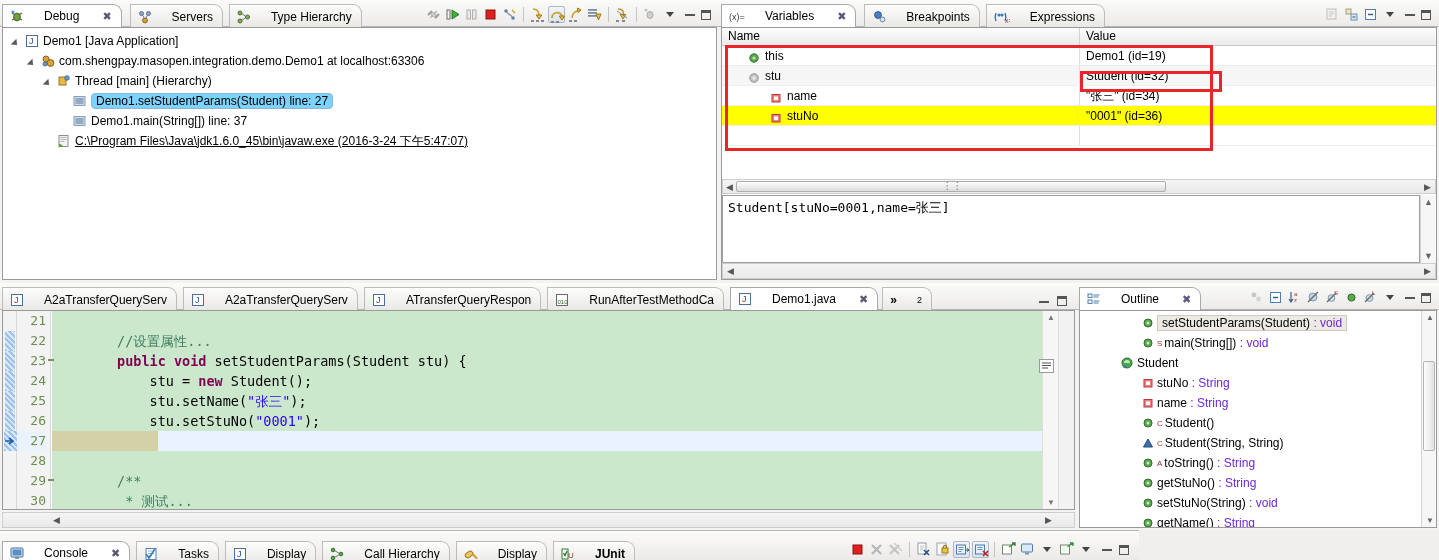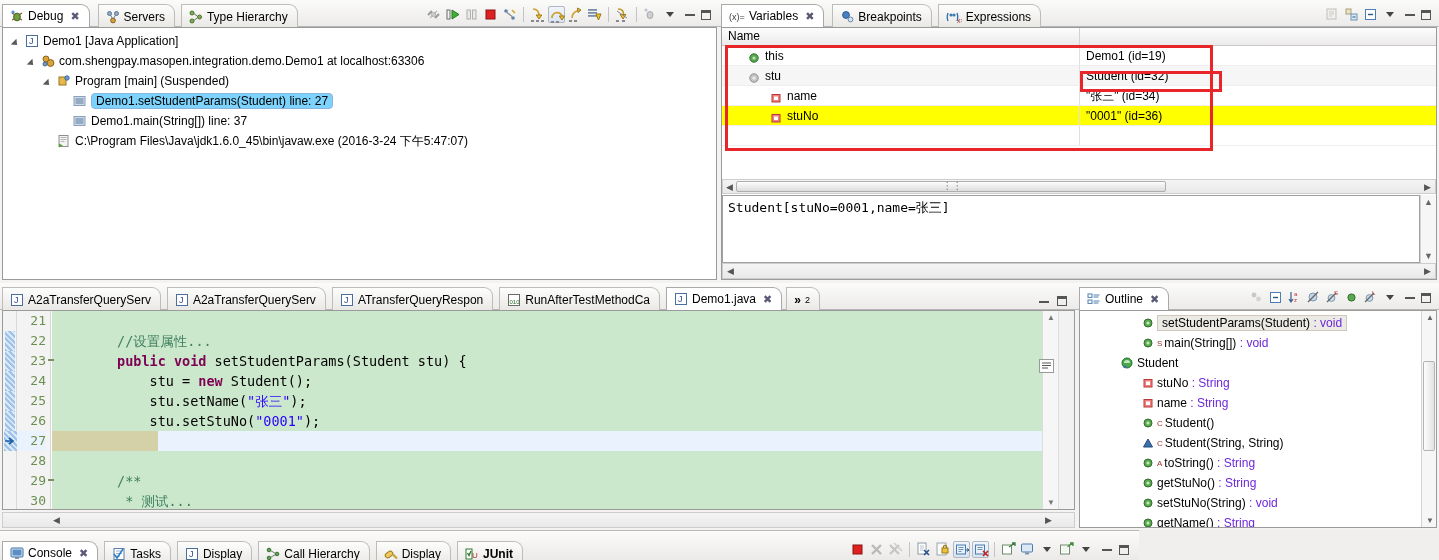--- a/index.html
+++ b/index.html
@@ -16,21 +16,21 @@
 
   
   .panel { position: absolute; background: #f4f3f2; }
   .tabrow {
     position: relative; height: 27px;
     background: linear-gradient(#fbfbfa,#ecebe9);
     display: flex; align-items: flex-end;
     border-bottom: 1px solid #b6b6b6;
   }
   .tab {
-    display: flex; align-items: center; gap: 4px;
+    display: flex; align-items: center; gap: 20px;
     height: 24px; padding: 0 9px 0 7px;
     font-size: 12px; white-space: nowrap;
     border: 1px solid transparent;
     border-bottom: none;
     position: relative; top: 2px;
   }
   .tab.inactive {
     background: linear-gradient(#fdfdfc,#e8e7e4);
     border: 1px solid #bdbcb9; border-bottom: none;
     border-radius: 0 9px 0 0;
@@ -267,39 +267,39 @@
                 <circle cx="4" cy="10" r="2" fill="#6e9ccd" stroke="#3d6a9c"></circle>
               </svg></span>
             <span>com.shengpay.masopen.integration.demo.Demo1 at localhost:63306</span>
           </div>
           <div class="treerow" style="padding-left: 40px;">
             <span class="arrow open"></span>
             <span class="ic" style="width: 14px; height: 14px; flex: 0 0 auto; margin-right: 4px; margin-left: 3px;"><svg width="14" height="14" viewBox="0 0 14 14">
                 <rect x="2" y="3" width="7" height="8" fill="#e8b84b" stroke="#9a7620"></rect>
                 <circle cx="10" cy="4" r="2.2" fill="#6e9ccd" stroke="#3d6a9c"></circle>
               </svg></span>
-            <span>Program [main] (Suspended)</span>
+            <span>Thread [main] (Hierarchy)</span>
           </div>
           <div class="treerow" style="padding-left: 56px;">
             <span class="arrow"></span>
             <span class="ic" style="width: 14px; height: 14px; flex: 0 0 auto; margin-right: 4px; margin-left: 3px;"><svg width="14" height="14" viewBox="0 0 14 14">
                 <rect x="1" y="2.5" width="11" height="9" fill="#cfd9e6" stroke="#8aa0bb"></rect>
                 <path d="M2.5 5 h8 M2.5 7 h8 M2.5 9 h8" stroke="#5b7da4" stroke-width="1.1"></path>
               </svg></span>
             <span class="sel-node">Demo1.setStudentParams(Student) line: 27</span>
           </div>
           <div class="treerow" style="padding-left: 56px;">
             <span class="arrow"></span>
             <span class="ic" style="width: 14px; height: 14px; flex: 0 0 auto; margin-right: 4px; margin-left: 3px;"><svg width="14" height="14" viewBox="0 0 14 14">
                 <rect x="1" y="2.5" width="11" height="9" fill="#cfd9e6" stroke="#8aa0bb"></rect>
                 <path d="M2.5 5 h8 M2.5 7 h8 M2.5 9 h8" stroke="#5b7da4" stroke-width="1.1"></path>
               </svg></span>
             <span>Demo1.main(String[]) line: 37</span>
           </div>
-          <div class="treerow" style="padding-left: 40px;">
+          <div class="treerow" style="padding-left: 40px; text-decoration: underline;">
             <span class="arrow"></span>
             <span class="ic" style="width: 14px; height: 14px; flex: 0 0 auto; margin-right: 4px; margin-left: 3px;"><svg width="14" height="14" viewBox="0 0 14 14">
                 <rect x="2" y="1.5" width="9" height="11" fill="#f4f4f4" stroke="#8e8e8e"></rect>
                 <path d="M3.5 3.5 h6 M3.5 5.5 h6 M3.5 7.5 h4" stroke="#b5b5b5"></path>
                 <path d="M2 9.5 L6 11.5 L2 13.5 Z" fill="#55a23f"></path>
               </svg></span>
             <span>C:\Program Files\Java\jdk1.6.0_45\bin\javaw.exe (2016-3-24 下午5:47:07)</span>
           </div>
         </div>
     </div>
@@ -359,20 +359,21 @@
         </span>
         <span class="tribtn" style="margin:0 5px;"></span>
         <span class="minbtn" style="margin:0 4px;"></span>
         <span class="maxbtn" style="margin-right:4px;"></span>
       </div>
     </div>
 
     <div class="body">
       <div class="vhead">
         <div style="width:358px;">Name</div>
+        <div style="flex:1;border-right:none;">Value</div>
       </div>
       <div id="varRows">
           <div class="vrow">
             <div class="nc" style="padding-left: 26px;">
               <span class="ic" style="width: 12px; height: 12px; flex: 0 0 auto;"><svg width="12" height="12" viewBox="0 0 12 12">
                   <circle cx="6" cy="6" r="4.2" fill="#5aa84f" stroke="#2f6f2a"></circle>
                   <circle cx="6" cy="6" r="1.6" fill="#b9e2b2"></circle>
                 </svg></span>
               <span>this</span>
             </div>

